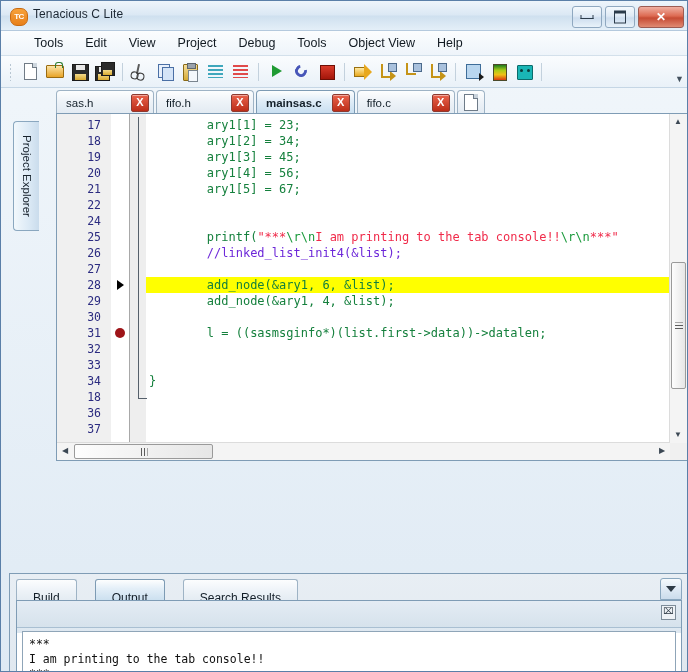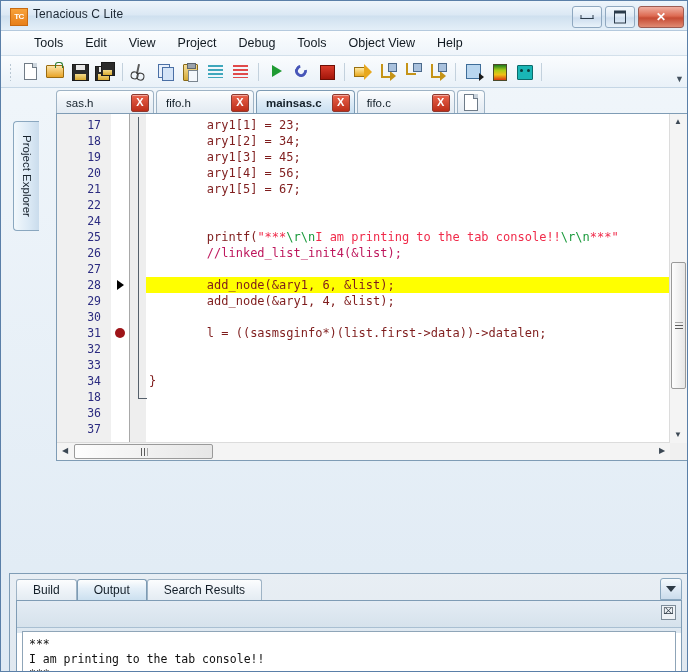--- a/index.html
+++ b/index.html
@@ -24,21 +24,21 @@
     width: 688px; height: 30px;
     background: linear-gradient(to bottom, #eef5fb 0%, #dbe8f4 48%, #cfe0ef 52%, #e4eff8 100%);
     border-bottom: 1px solid #b4c9dd;
     box-sizing: border-box;
   }
   .app-icon {
     position: absolute; left: 9px; top: 7px;
     width: 16px; height: 16px;
     background: linear-gradient(to bottom, #f7a23a, #e8801a);
     border: 1px solid #c96a10;
-    border-radius: 0;
+    border-radius: 7px;
     color: #ffffff;
     font-size: 8px;
     font-weight: bold;
     line-height: 15px;
     text-align: center;
     letter-spacing: -0.5px;
     font-family: "Liberation Sans", sans-serif;
   }
   .title-text {
     position: absolute; left: 32px; top: 6px;
@@ -311,24 +311,24 @@
     margin-top: -2px;
   }
   .bp {
     display: inline-block;
     width: 10px; height: 10px;
     border-radius: 50%;
     background: #9e1418;
     vertical-align: middle;
     margin-top: -2px;
   }
-  .kw { color: #7f1d1d; }
+  .kw { color: #15803d; }
   .str { color: #f02b4a; }
   .esc { color: #1a9a3c; }
-  .cmt { color: #be185d; text-align: right; }
+  .cmt { color: #6d28d9; text-align: right; }
   .fold-bracket {
     position: absolute;
     left: 81px;
     width: 8px;
     border-left: 1px solid #55606b;
     border-bottom: 1px solid #55606b;
   }
 
   
   .vscroll {
@@ -392,23 +392,23 @@
     display: flex; align-items: flex-end;
   }
   .btab {
     height: 22px;
     box-sizing: border-box;
     border: 1px solid #9eb3c5;
     border-bottom: none;
     border-radius: 3px 3px 0 0;
     background: linear-gradient(to bottom, #fcfdfe 0%, #eef3f8 50%, #e3ebf2 100%);
     font-size: 12px; color: #131e28;
-    padding: 0 16px;
+    padding: 8px 16px;
     line-height: 21px;
-    margin-right: 0;
+    margin-right: 18px;
   }
   .btab.active {
     background: linear-gradient(to bottom, #fdfefe 0%, #e4eff8 40%, #cadfef 100%);
     border-color: #7d9bb4;
   }
   .bdrop {
     position: absolute; right: 6px; top: 4px;
     width: 22px; height: 22px;
     border: 1px solid #8aa7bf;
     border-radius: 3px 3px 0 0;

